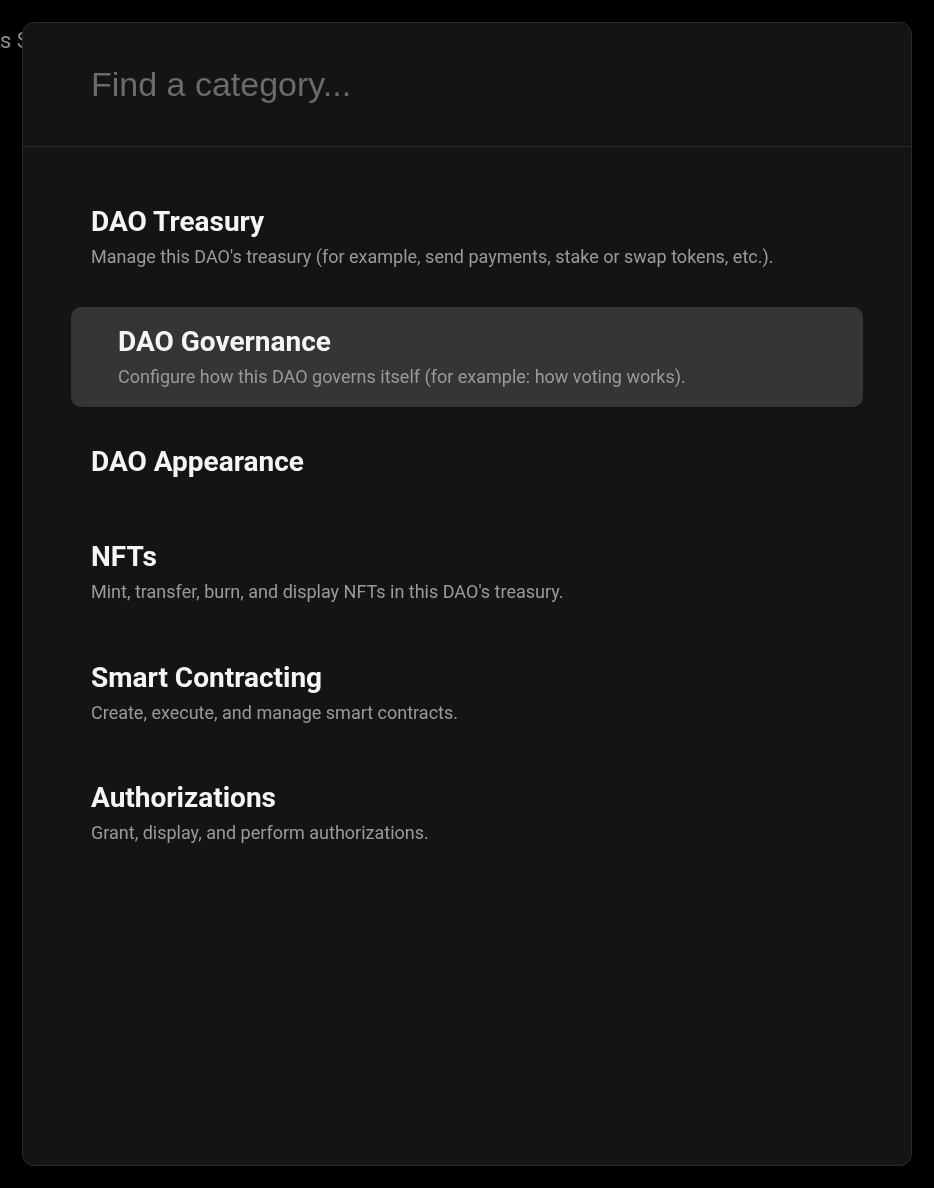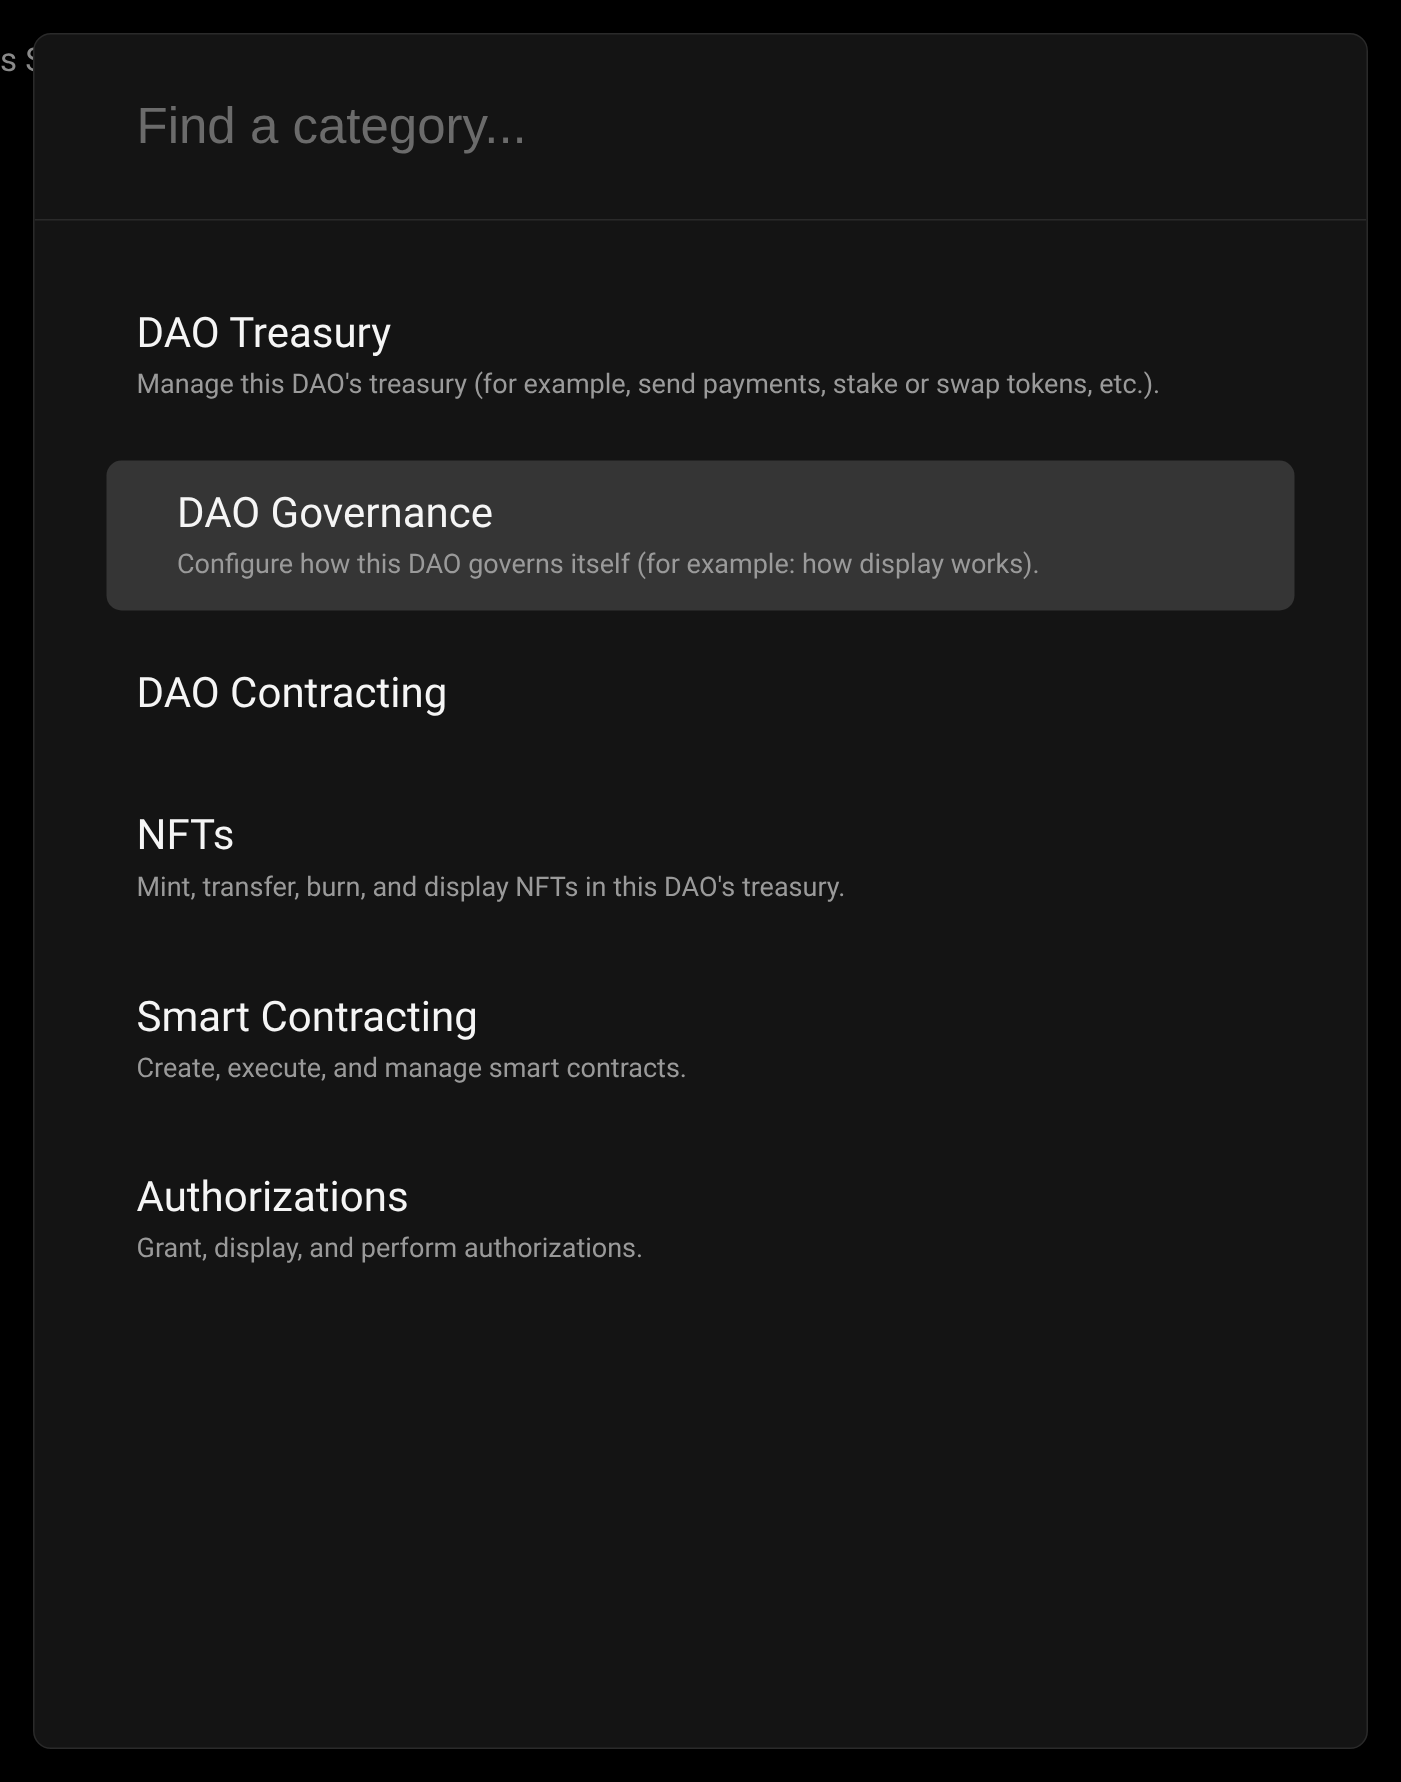--- a/index.html
+++ b/index.html
@@ -69,21 +69,21 @@
       cursor: pointer;
       margin-bottom: 20px;
     }
     .category-item.highlighted {
       background: #353535;
       padding-left: 47px;
     }
     .category-title {
       color: #f5f5f5;
       font-size: 28px;
-      font-weight: 400;
+      font-weight: 700;
       margin-bottom: 6px;
     }
     .category-description {
       color: #9a9a9a;
       font-size: 18px;
       font-weight: 400;
       line-height: 1.4;
     }
   </style>
 </head>
@@ -96,24 +96,24 @@
     <input type="text" class="search-input" autofocus="" placeholder="Find a category..." style="">
   </div>
   <div class="list-container">
     <div class="list-inner" id="category-list-inner">
         <div class="category-item">
           <div class="category-title">DAO Treasury</div>
           <div class="category-description">Manage this DAO's treasury (for example, send payments, stake or swap tokens, etc.).</div>
         </div>
         <div class="category-item highlighted">
           <div class="category-title">DAO Governance</div>
-          <div class="category-description">Configure how this DAO governs itself (for example: how display works).</div>
+          <div class="category-description">Configure how this DAO governs itself (for example: how voting works).</div>
         </div>
         <div class="category-item">
-          <div class="category-title">DAO Contracting</div>
+          <div class="category-title">DAO Appearance</div>
         </div>
         <div class="category-item">
           <div class="category-title">NFTs</div>
           <div class="category-description">Mint, transfer, burn, and display NFTs in this DAO's treasury.</div>
         </div>
         <div class="category-item">
           <div class="category-title">Smart Contracting</div>
           <div class="category-description">Create, execute, and manage smart contracts.</div>
         </div>
         <div class="category-item">

